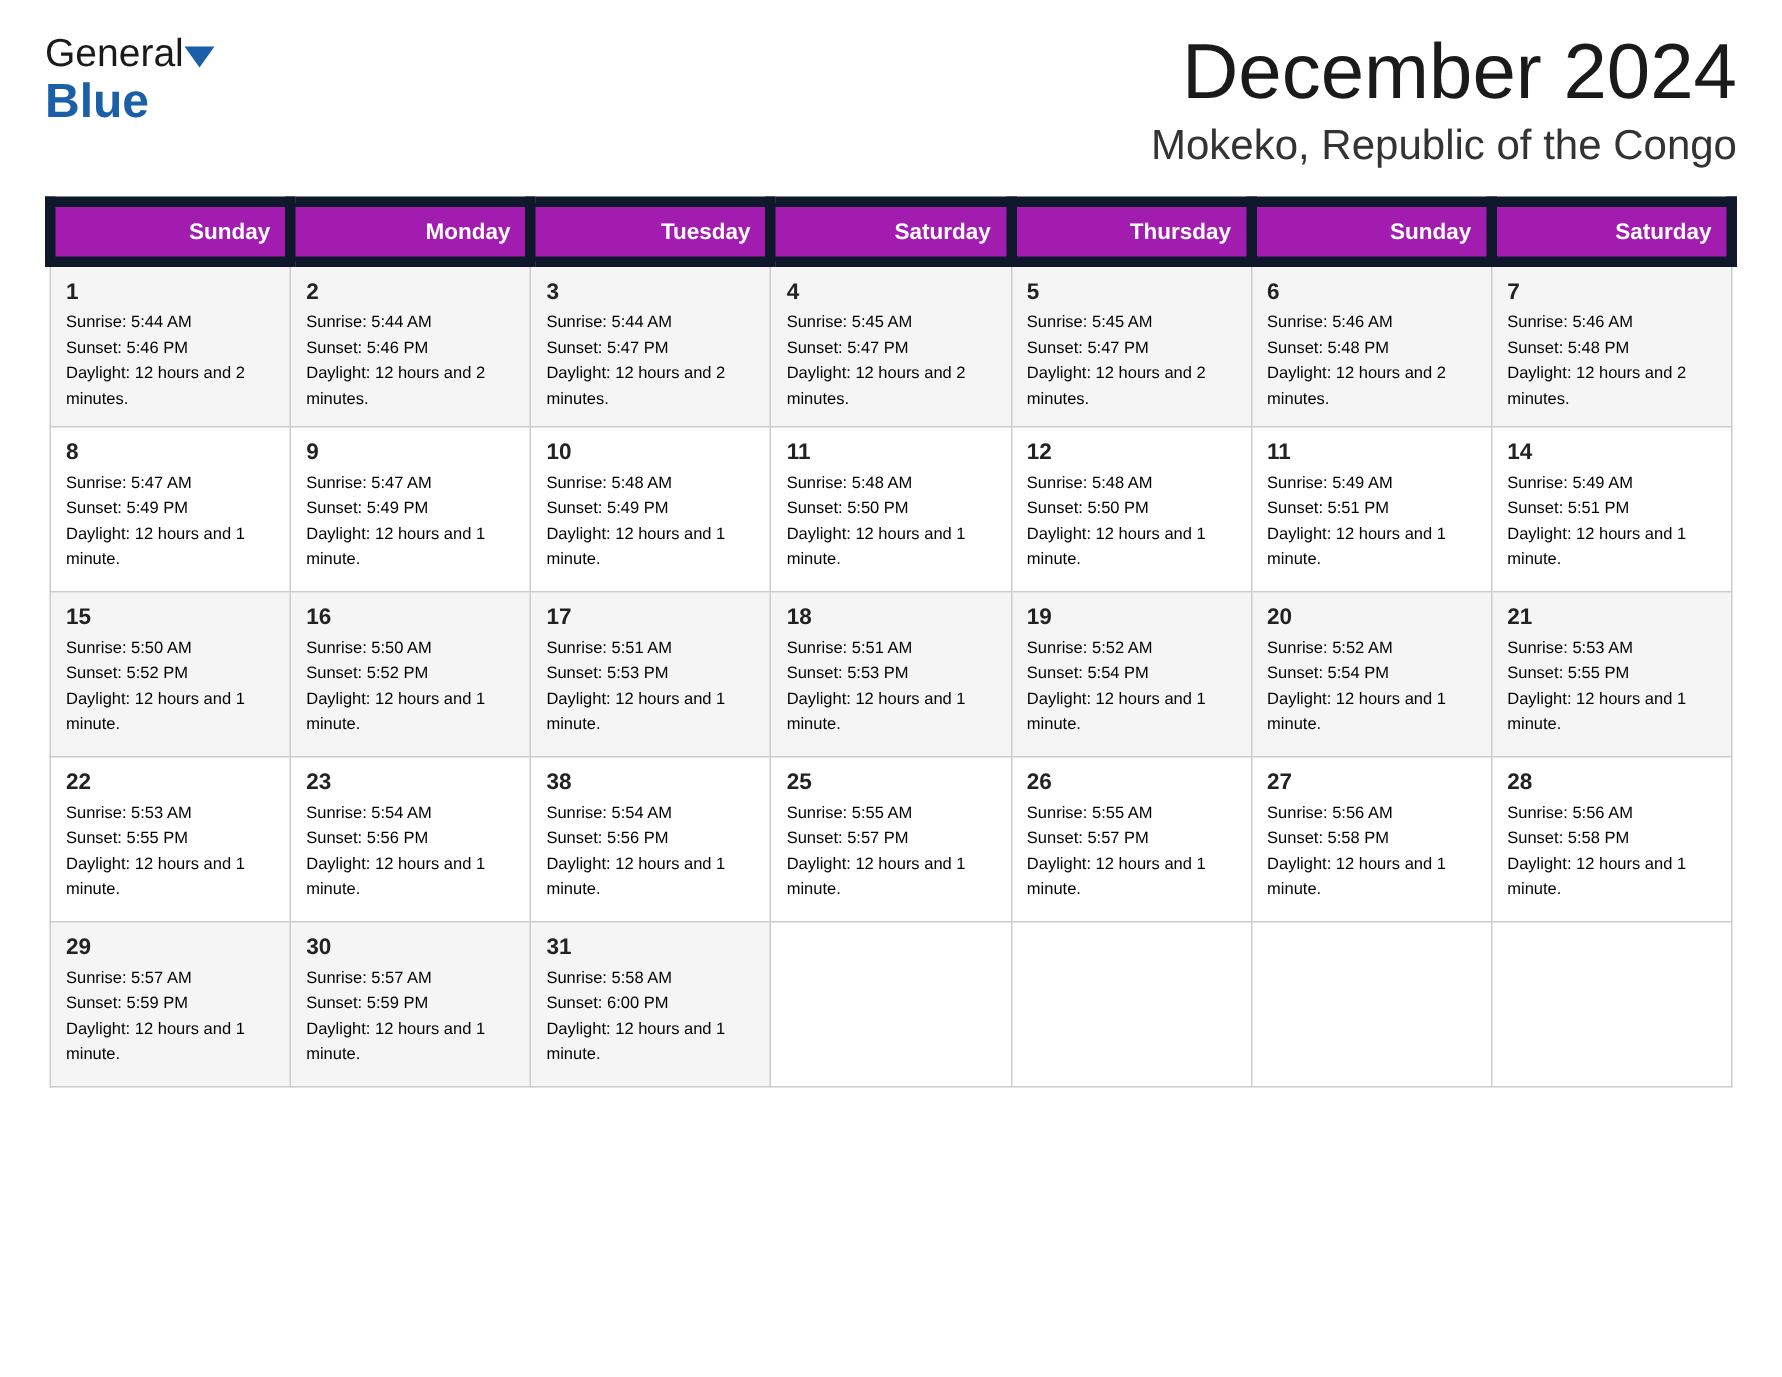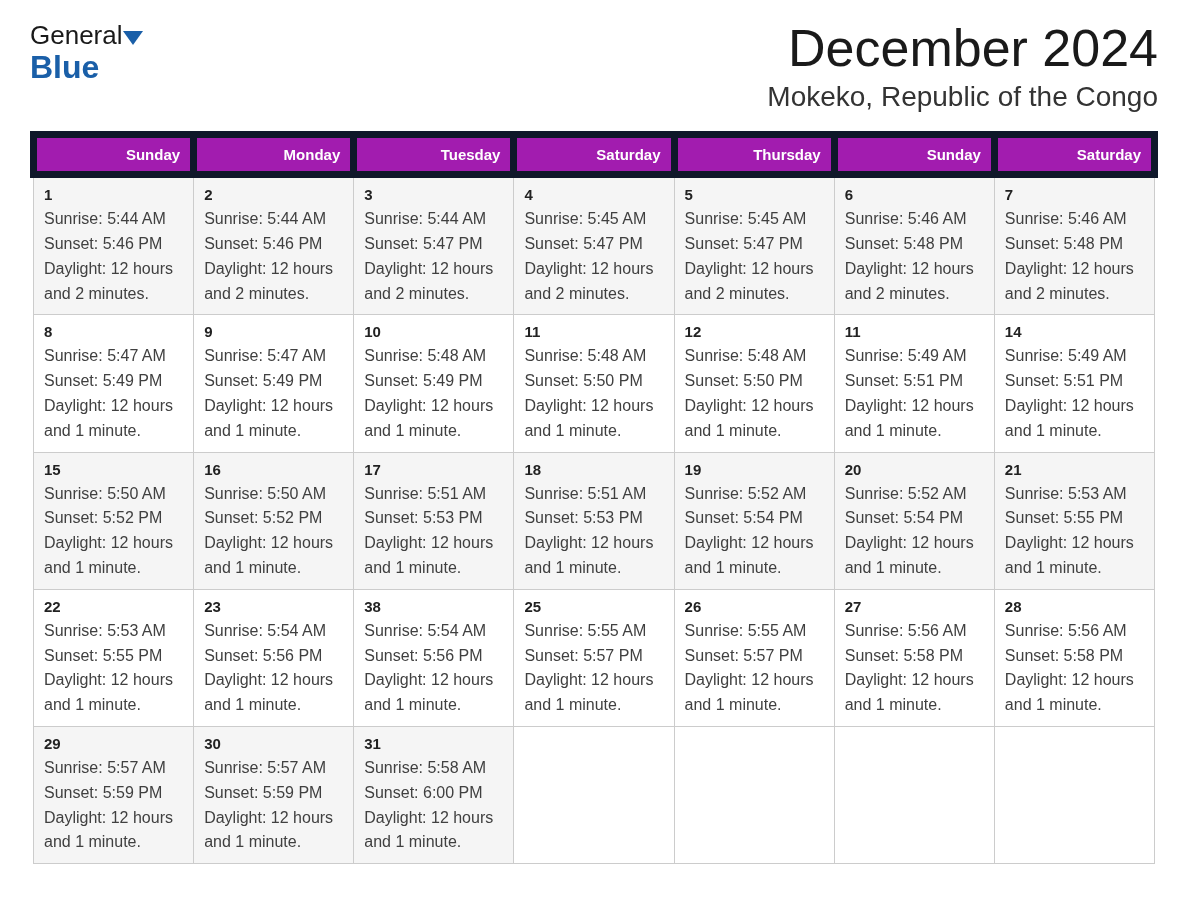--- a/index.html
+++ b/index.html
@@ -58,22 +58,22 @@
     tbody tr:nth-child(even) td {
       background-color: #ffffff;
     }
     .day-number {
       font-size: 15px;
       font-weight: bold;
       color: #222;
       margin-bottom: 4px;
     }
     .day-info {
-      font-size: 16px;
-      color: #404040;
+      font-size: 11px;
+      color: #000000;
       line-height: 1.55;
     }
     .empty-cell {
       background-color: #fff !important;
     }
 
     
     .logo-wrapper {
       display: flex;
       align-items: center;

